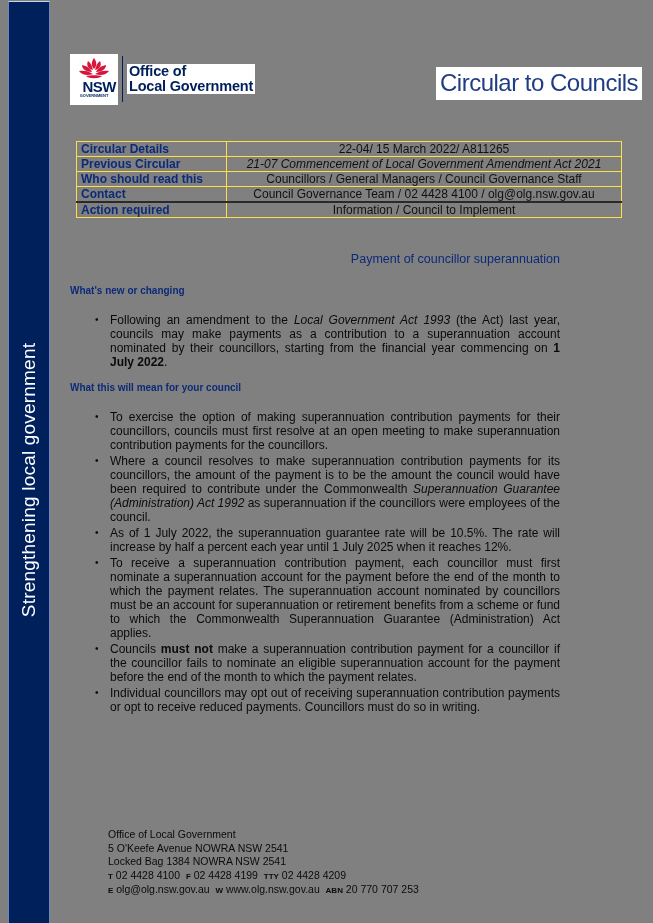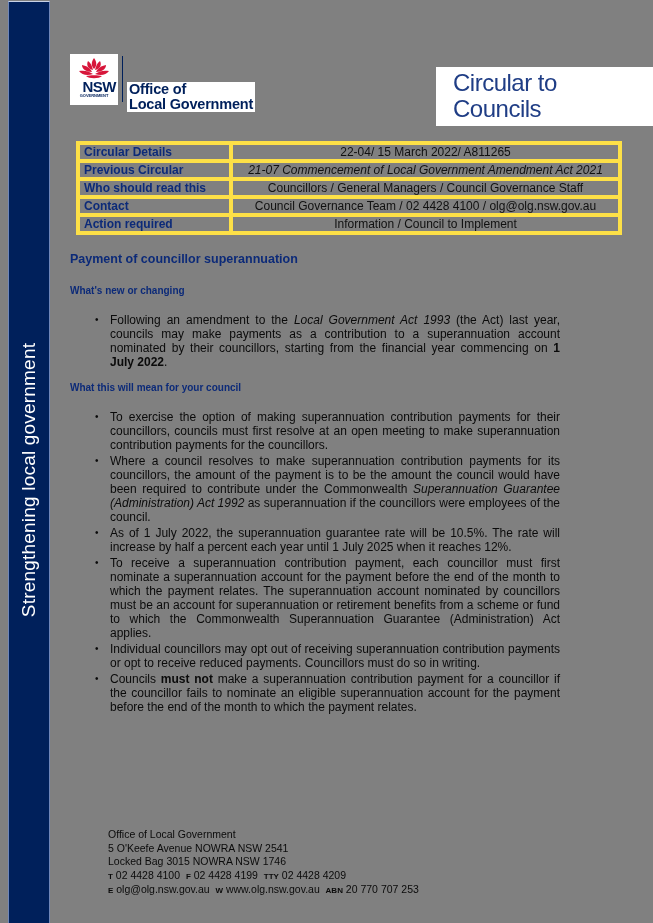--- a/index.html
+++ b/index.html
@@ -17,39 +17,39 @@
     white-space: nowrap; color: #ffffff; font-size: 19px; letter-spacing: 0.2px;
   }
   .logo { position: absolute; left: 70px; top: 54px; display: flex; align-items: flex-start; }
   .logo-box {
     background: #ffffff; padding: 2px 2px 1px 2px; width: 44px; height: 48px; position: relative;
   }
   .waratah { display: block; margin: 0 auto; }
   .nsw-word { font-weight: bold; color: #00205b; font-size: 15px; line-height: 13px; text-align: right; letter-spacing: -0.5px; }
   .nsw-gov { font-size: 4px; color: #00205b; text-align: center; line-height: 5px; font-weight: bold; }
   .logo-divider { width: 1px; height: 46px; background: #00205b; margin: 2px 4px 0 4px; }
-  .olg { background: #ffffff; padding: 0 2px; margin-top: 28px; }
+  .olg { background: #ffffff; padding: 0 2px; margin-top: 10px; }
   .olg-line { color: #00205b; font-weight: bold; font-size: 14.5px; line-height: 15px; letter-spacing: -0.2px; }
   .circ-title {
     position: absolute; left: 436px; top: 67px; background: #ffffff; color: #1f3d85;
-    font-size: 24px; padding: 3px 4px 4px 17px; letter-spacing: -0.5px; line-height: 26px;
+    font-size: 24px; padding: 3px 4px 4px 4px; letter-spacing: -0.5px; line-height: 26px;
   }
   table.details {
     position: absolute; left: 76px; top: 141px; width: 546px; border-collapse: collapse;
     font-size: 12px; border: 1px solid #c8c8c8;
   }
   table.details td {
-    border: 4px solid #fde047; padding: 0 4px; vertical-align: top; line-height: 14px;
+    border: 1px solid #fde047; padding: 0 4px; vertical-align: top; line-height: 14px;
   }
   td.lbl { width: 141px; color: #0c2a78; font-weight: bold; }
   td.val { color: #101010; text-align: center; }
   td.val.it { font-style: italic; }
   tr.thick td { border-bottom: 2px solid #2a2a2a; }
   .content { position: absolute; left: 70px; top: 252px; width: 490px; font-size: 12px; line-height: 14px; }
-  .h-main { color: #0c2a78; font-weight: bold; font-size: 12.5px; margin-bottom: 18px; }
+  .h-main { color: #0c2a78; font-weight: normal; font-size: 12.5px; margin-bottom: 18px; text-align: right; }
   .h-sec { color: #0c2a78; font-weight: bold; font-size: 10px; margin: 0 0 2px 0; }
   ul.bul { list-style: none; margin: 15px 0 12px 0; padding: 0 0 0 40px; }
   ul.bul li { position: relative; text-align: justify; margin-bottom: 2px; }
   ul.bul li::before { content: "•"; position: absolute; left: -15px; top: 0; font-size: 10px; }
   .footer { position: absolute; left: 108px; top: 828px; font-size: 10.5px; line-height: 13.5px; color: #0a0a0a; }
   .footer .small-lbl { font-size: 8px; font-weight: bold; }
 </style>
 </head>
 <body>
 
@@ -113,29 +113,29 @@
   <ul class="bul">
     <li><span>Following an amendment to the </span><i>Local Government Act 1993</i><span> (the Act) last year, councils may make payments as a contribution to a superannuation account nominated by their councillors, starting from the financial year commencing on </span><b>1 July 2022</b><span>.</span></li>
   </ul>
 
   <div class="h-sec">What this will mean for your council</div>
   <ul class="bul">
     <li>To exercise the option of making superannuation contribution payments for their councillors, councils must first resolve at an open meeting to make superannuation contribution payments for the councillors.</li>
     <li><span>Where a council resolves to make superannuation contribution payments for its councillors, the amount of the payment is to be the amount the council would have been required to contribute under the Commonwealth </span><i>Superannuation Guarantee (Administration) Act 1992</i><span> as superannuation if the councillors were employees of the council.</span></li>
     <li>As of 1 July 2022, the superannuation guarantee rate will be 10.5%. The rate will increase by half a percent each year until 1 July 2025 when it reaches 12%.</li>
     <li>To receive a superannuation contribution payment, each councillor must first nominate a superannuation account for the payment before the end of the month to which the payment relates. The superannuation account nominated by councillors must be an account for superannuation or retirement benefits from a scheme or fund to which the Commonwealth Superannuation Guarantee (Administration) Act applies.</li>
+    <li><span>Councils </span><b>must not</b><span> make a superannuation contribution payment for a councillor if the councillor fails to nominate an eligible superannuation account for the payment before the end of the month to which the payment relates.</span></li>
     <li>Individual councillors may opt out of receiving superannuation contribution payments or opt to receive reduced payments. Councillors must do so in writing.</li>
-    <li><span>Councils </span><b>must not</b><span> make a superannuation contribution payment for a councillor if the councillor fails to nominate an eligible superannuation account for the payment before the end of the month to which the payment relates.</span></li>
   </ul>
 </div>
 
 <div class="footer">
   <div>Office of Local Government</div>
   <div>5 O'Keefe Avenue NOWRA NSW 2541</div>
-  <div>Locked Bag 3015 NOWRA NSW 1746</div>
+  <div>Locked Bag 1384 NOWRA NSW 2541</div>
   <div>
     <span class="small-lbl">T</span>
     <span>02 4428 4100</span>&nbsp;
     <span class="small-lbl">F</span>
     <span>02 4428 4199</span>&nbsp;
     <span class="small-lbl">TTY</span>
     <span>02 4428 4209</span>
   </div>
   <div>
     <span class="small-lbl">E</span>

